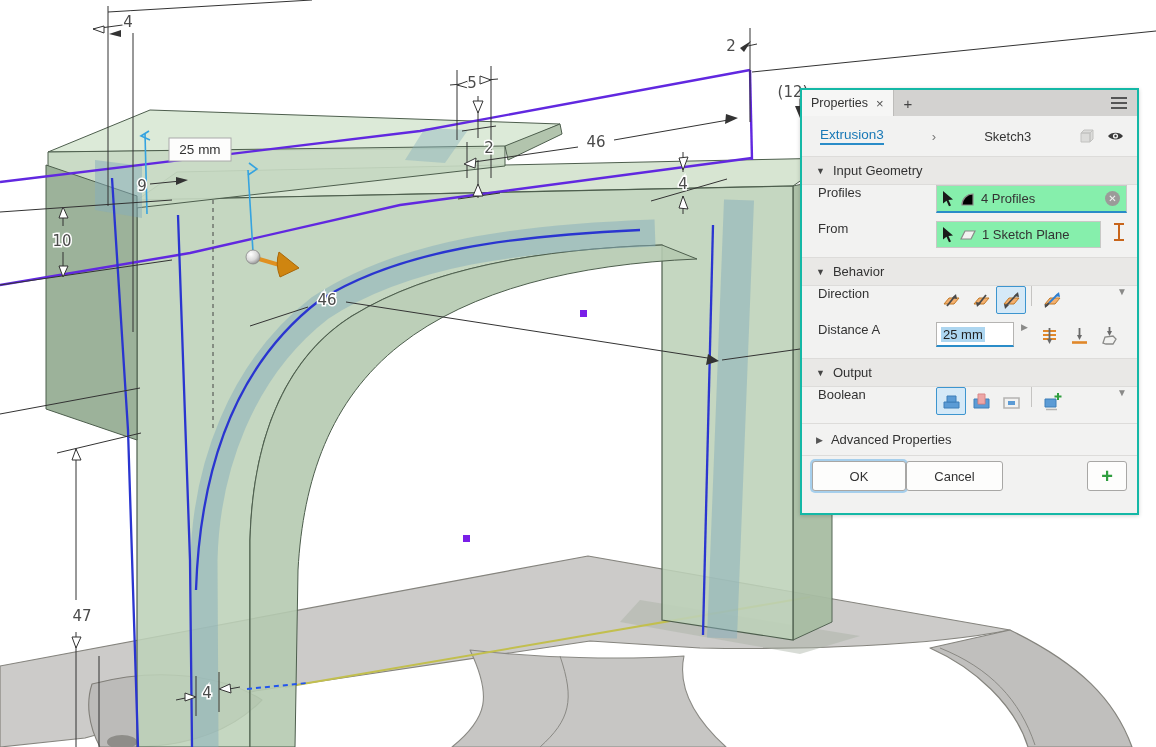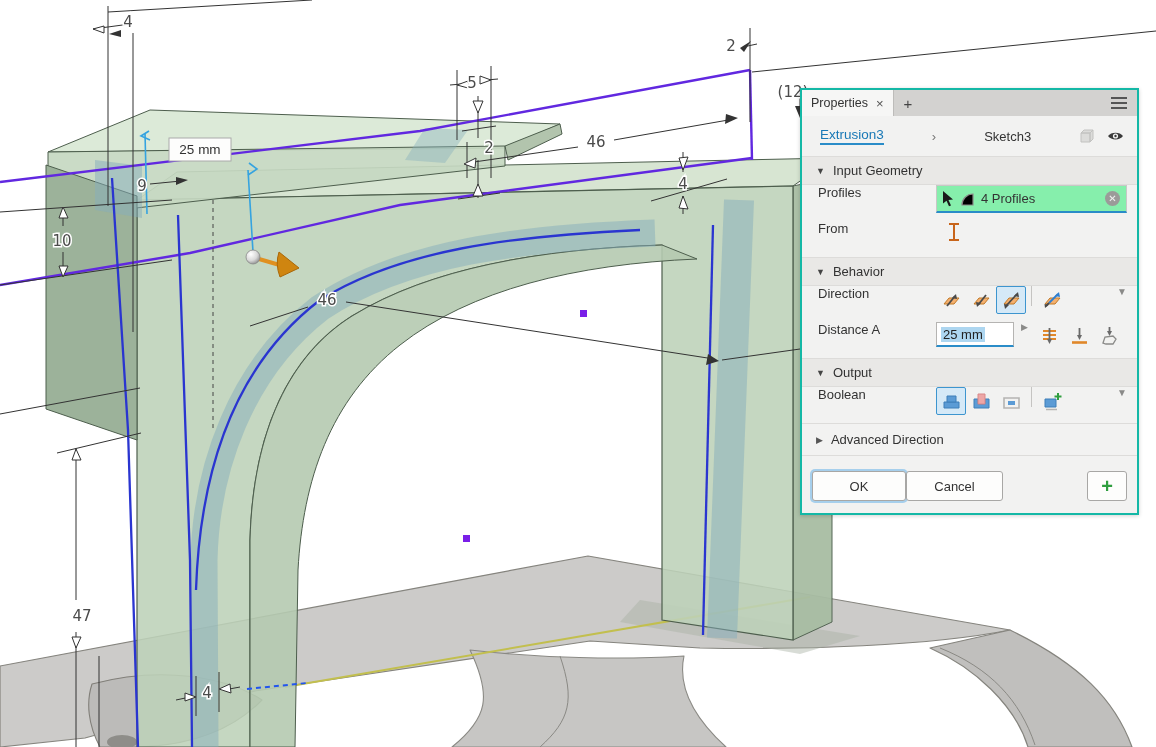--- a/index.html
+++ b/index.html
@@ -39,21 +39,21 @@
   .ibtn{width:28px;height:26px;display:flex;align-items:center;justify-content:center;border:1px solid transparent;border-radius:2px;}
   .ibtn.sel{border:1px solid #3d95cf;background:#d5e9f7;}
   .vsep{width:1px;height:20px;background:#c5c4c2;margin:0 5px;}
   .caret{margin-left:auto;margin-right:10px;color:#8a8a88;font-size:10px;}
   .dinput{width:72px;height:22px;background:#fff;border:1px solid #b5b4b2;border-bottom:2px solid #2a8cc8;
           display:flex;align-items:center;padding-left:4px;}
   .dinput .sel{background:#add6f0;padding:0 2px;font-size:13px;color:#222;}
   .flyout{color:#8a8a88;font-size:9px;margin:0 7px;}
   .adv{height:31px;display:flex;align-items:center;padding-left:14px;border-top:1px solid #dddcda;flex:none;}
   .adv .tri{font-size:9px;color:#555;margin-right:8px;}
-  .footer{flex:1;display:flex;align-items:flex-end;padding:12px 10px;border-top:1px solid #dddcda;}
+  .footer{flex:1;display:flex;align-items:flex-start;padding:5px 10px;border-top:1px solid #dddcda;}
   .btn{height:28px;background:#fdfdfc;border:1px solid #a8a7a5;border-radius:3px;display:flex;
        align-items:center;justify-content:center;font-size:13px;color:#333;}
   .btn.ok{width:92px;box-shadow:0 0 0 2px #a6cfec;}
   .btn.cancel{width:95px;}
   .btn.plus{width:38px;margin-left:auto;color:#2f9e3f;font-size:20px;font-weight:bold;}
 </style>
 </head>
 <body>
 
 <svg id="scene" width="1156" height="747" viewBox="0 0 1156 747">
@@ -267,20 +267,29 @@
       <svg width="17" height="16">
         <path d="M3,14 A11,11 0 0 1 14,3 L14,14 Z" fill="#ececе8" stroke="#8a8a88" stroke-width="1.2"></path>
       </svg>
       <span class="ftext">4 Profiles</span>
       <span class="clear">✕</span>
     </div>
   </div>
 
   <div class="prow">
     <span class="plabel">From</span>
+    <div class="field" style="width:157px;">
+      <svg width="16" height="17">
+        <path d="M3,1 L13,9.5 L8.5,10 L11,15.5 L9,16.3 L6.5,10.8 L3,13.5 Z" fill="#1a1a1a"></path>
+      </svg>
+      <svg width="18" height="15">
+        <path d="M2,12 L6,4 L16,4 L12,12 Z" fill="#f2f2f0" stroke="#8a8a88" stroke-width="1.2"></path>
+      </svg>
+      <span class="ftext">1 Sketch Plane</span>
+    </div>
     <svg width="18" height="22" style="margin-left:9px;">
       <path d="M9,3 L9,19 M4,3 L14,3 M4,19 L14,19" stroke="#c8651b" stroke-width="2" fill="none"></path>
     </svg>
   </div>
 
   <div class="sec">
     <span class="tri">▼</span>
     <span>Behavior</span>
   </div>
 
@@ -381,21 +390,21 @@
           <path d="M3,8 H14 V16 H3 Z" fill="#5b9bd5" stroke="#3f7fb8"></path>
         <path d="M16,2 V9 M12.5,5.5 H19.5" stroke="#2f9e3f" stroke-width="2"></path>
         <path d="M4,18.5 H15" stroke="#b5b4b2" stroke-width="1.5"></path>
         </svg>
     </span>
     <span class="caret">▼</span>
   </div>
 
   <div class="adv">
     <span class="tri">▶</span>
-    <span>Advanced Direction</span>
+    <span>Advanced Properties</span>
   </div>
 
   <div class="footer">
     <div class="btn ok">OK</div>
     <div class="btn cancel">Cancel</div>
     <div class="btn plus">+</div>
   </div>
 </div>
 
 </body></html>

